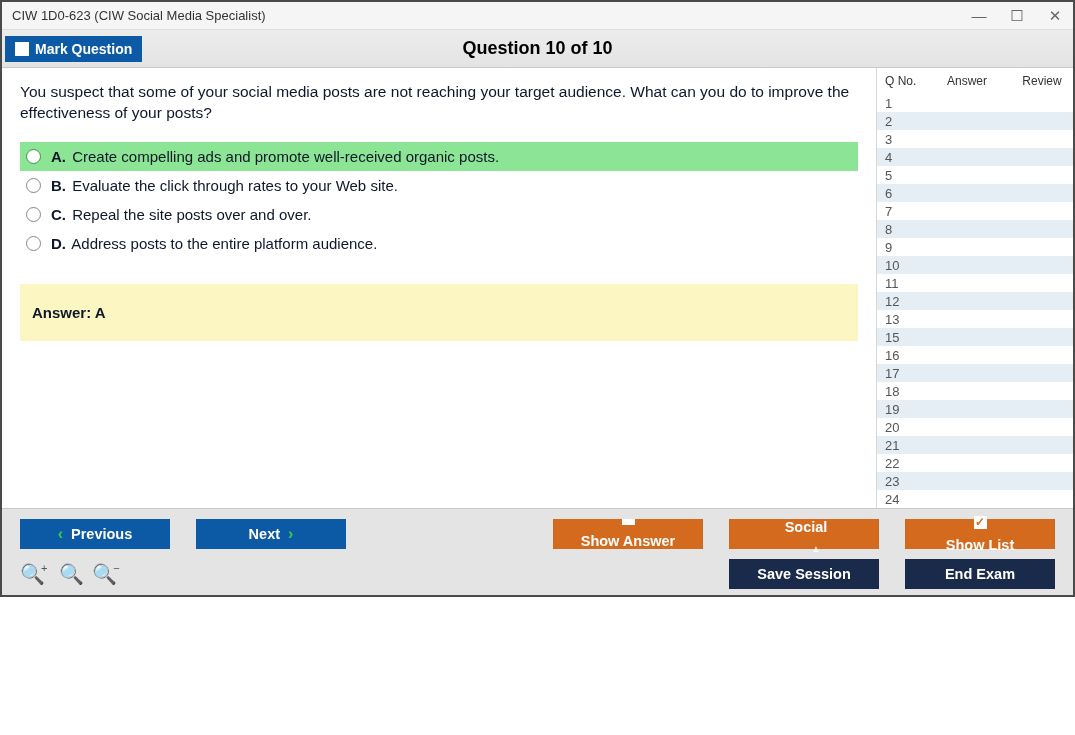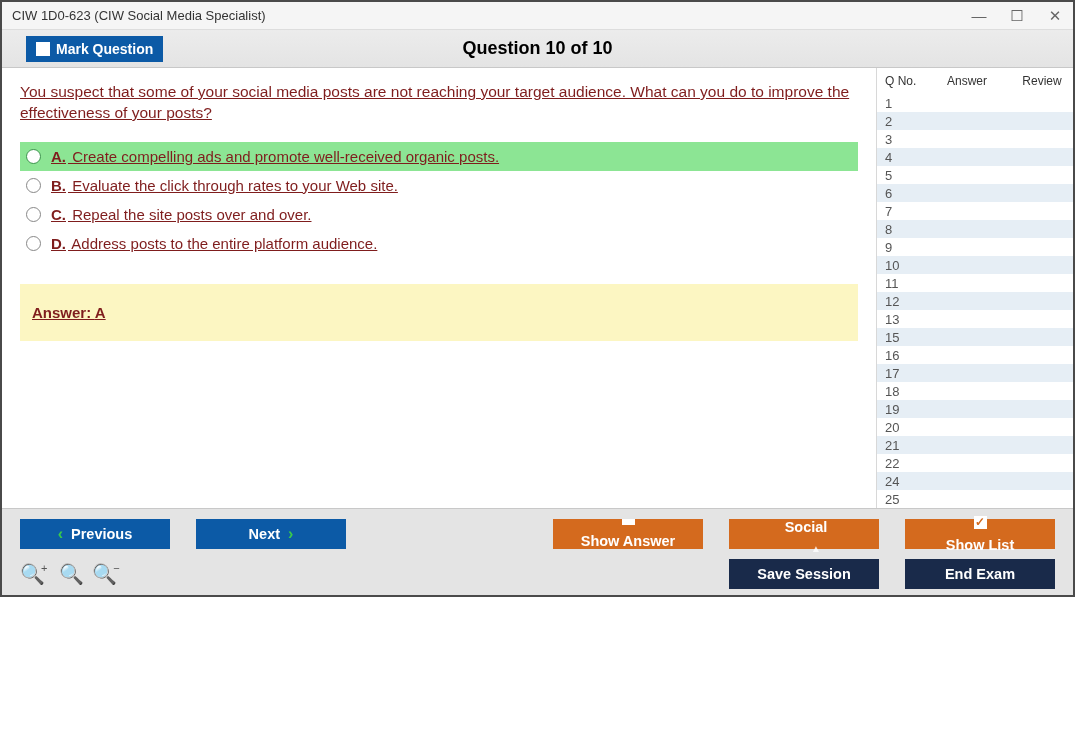--- a/index.html
+++ b/index.html
@@ -2,27 +2,27 @@
 <html><head>
 <meta charset="utf-8">
 <style>
   * { box-sizing: border-box; margin: 0; padding: 0; }
   html, body { width: 1075px; height: 735px; font-family: Arial, Helvetica, sans-serif; background: #fff; }
   .window { width: 1075px; height: 597px; border: 2px solid #4a4a4a; display: flex; flex-direction: column; background: #fff; }
   .titlebar { height: 28px; background: #f5f5f5; display: flex; align-items: center; justify-content: space-between; padding: 0 8px 0 10px; border-bottom: 1px solid #ddd; font-size: 13px; color: #333; }
   .titlebar-right { display: flex; gap: 18px; color: #666; }
   .titlebar-btn { cursor: default; font-size: 15px; line-height: 1; font-family: 'Segoe UI Symbol', sans-serif; width: 20px; text-align: center; }
 
-  .topbar { height: 38px; background: linear-gradient(#ececec, #e4e4e4); display: flex; align-items: center; padding: 0 24px; border-bottom: 1px solid #c8c8c8; position: relative; }
+  .topbar { height: 38px; background: linear-gradient(#ececec, #e4e4e4); display: flex; align-items: center; padding: 0 3px; border-bottom: 1px solid #c8c8c8; position: relative; }
   .mark-btn { background: #0c5aa6; color: #fff; border: none; height: 26px; padding: 0 10px; font-size: 14px; font-weight: bold; display: flex; align-items: center; gap: 6px; cursor: pointer; }
   .mark-checkbox { width: 14px; height: 14px; background: #fff; display: inline-block; }
   .question-title { position: absolute; left: 50%; transform: translateX(-50%); font-size: 18px; font-weight: bold; color: #000; }
 
   .body-area { flex: 1; display: flex; overflow: hidden; }
-  .main-col { flex: 1; padding: 14px 18px 10px 18px; overflow-y: auto; font-size: 15px; color: #7f1d1d; text-decoration: underline; }
+  .main-col { flex: 1; padding: 14px 18px 10px 18px; overflow-y: auto; font-size: 15px; color: #0f172a; }
   .question-text { margin-bottom: 18px; line-height: 1.35; font-size: 15.5px; }
 
   .options { display: flex; flex-direction: column; }
   .option-row { display: flex; align-items: center; padding: 6px 6px; font-size: 15px; min-height: 28px; gap: 10px; cursor: pointer; }
   .option-row.selected { background: #8ce594; }
   .radio { width: 15px; height: 15px; border: 1.5px solid #888; border-radius: 50%; flex-shrink: 0; background: #fff; }
   .option-row.selected .radio { border-color: #3a934b; }
   .option-letter { font-weight: bold; margin-right: 2px; }
 
   .answer-box { margin-top: 26px; background: #fcf6c2; padding: 20px 12px; font-weight: bold; font-size: 15px; }
@@ -173,20 +173,23 @@
           <div class="qrow">
             <span class="qn">20</span>
           </div>
           <div class="qrow">
             <span class="qn">21</span>
           </div>
           <div class="qrow">
             <span class="qn">22</span>
           </div>
           <div class="qrow">
+            <span class="qn">23</span>
+          </div>
+          <div class="qrow">
             <span class="qn">24</span>
           </div>
           <div class="qrow">
             <span class="qn">25</span>
           </div>
           <div class="qrow">
             <span class="qn">26</span>
           </div>
           <div class="qrow">
             <span class="qn">27</span>

